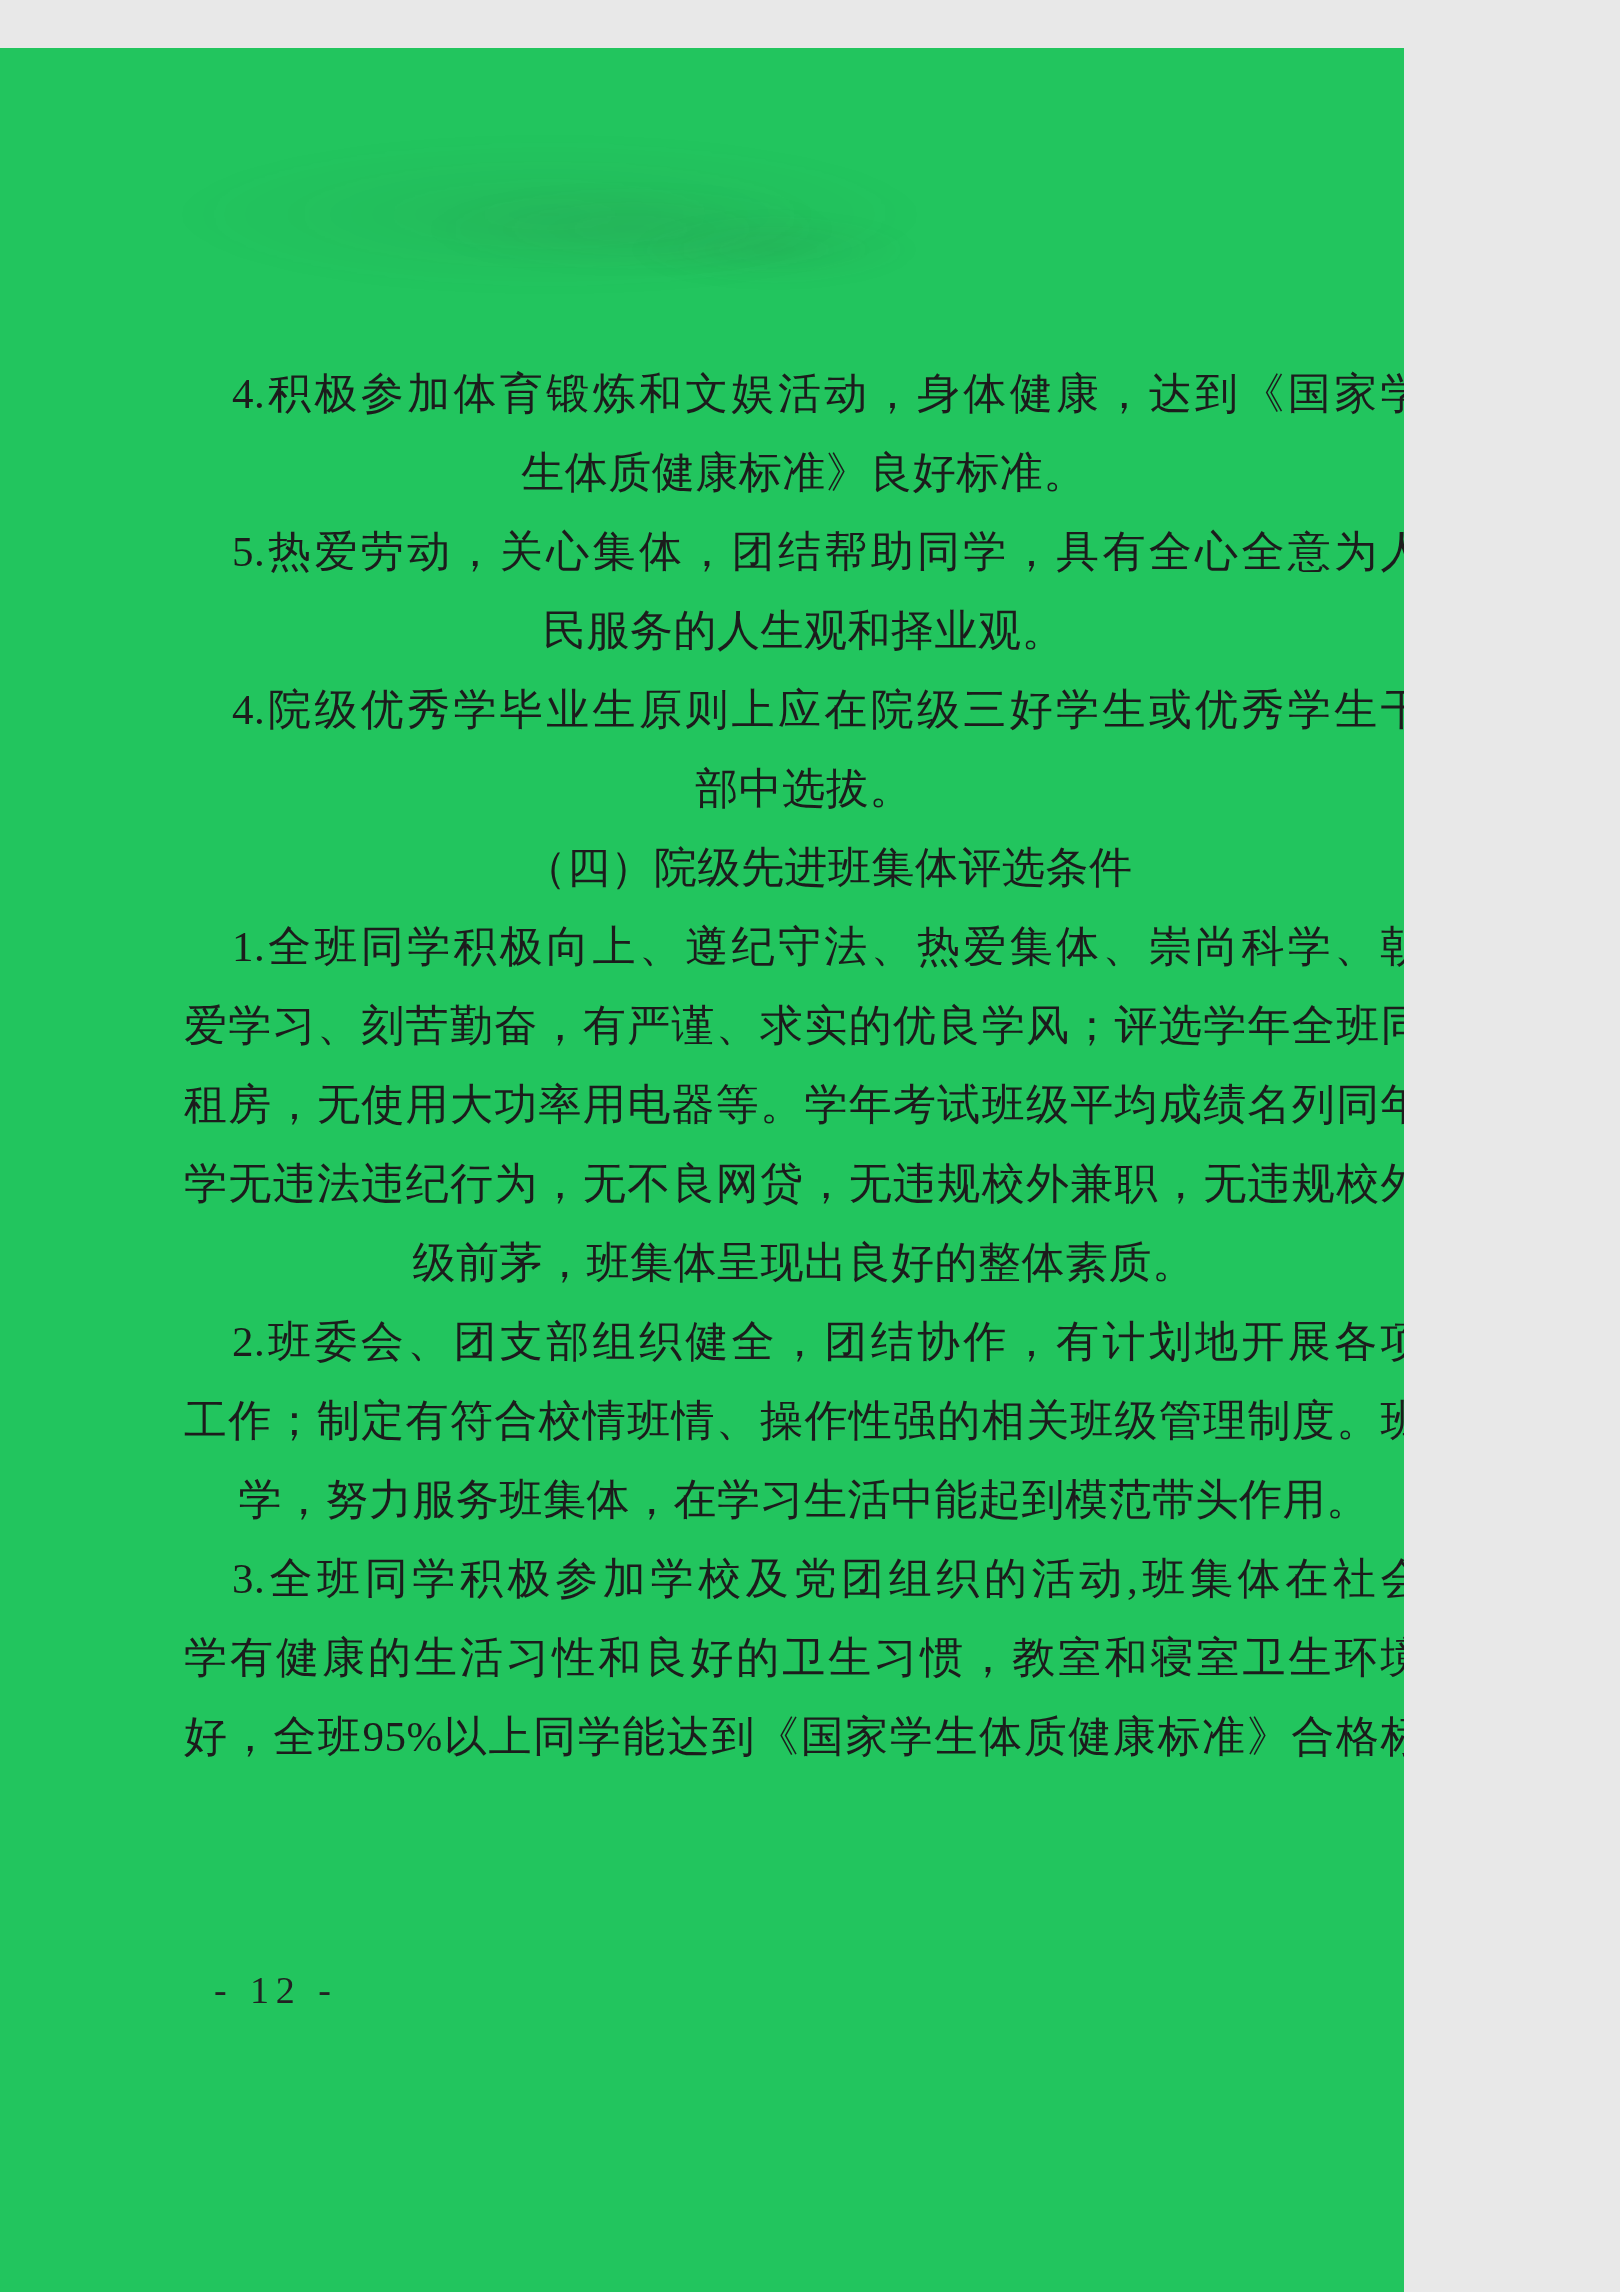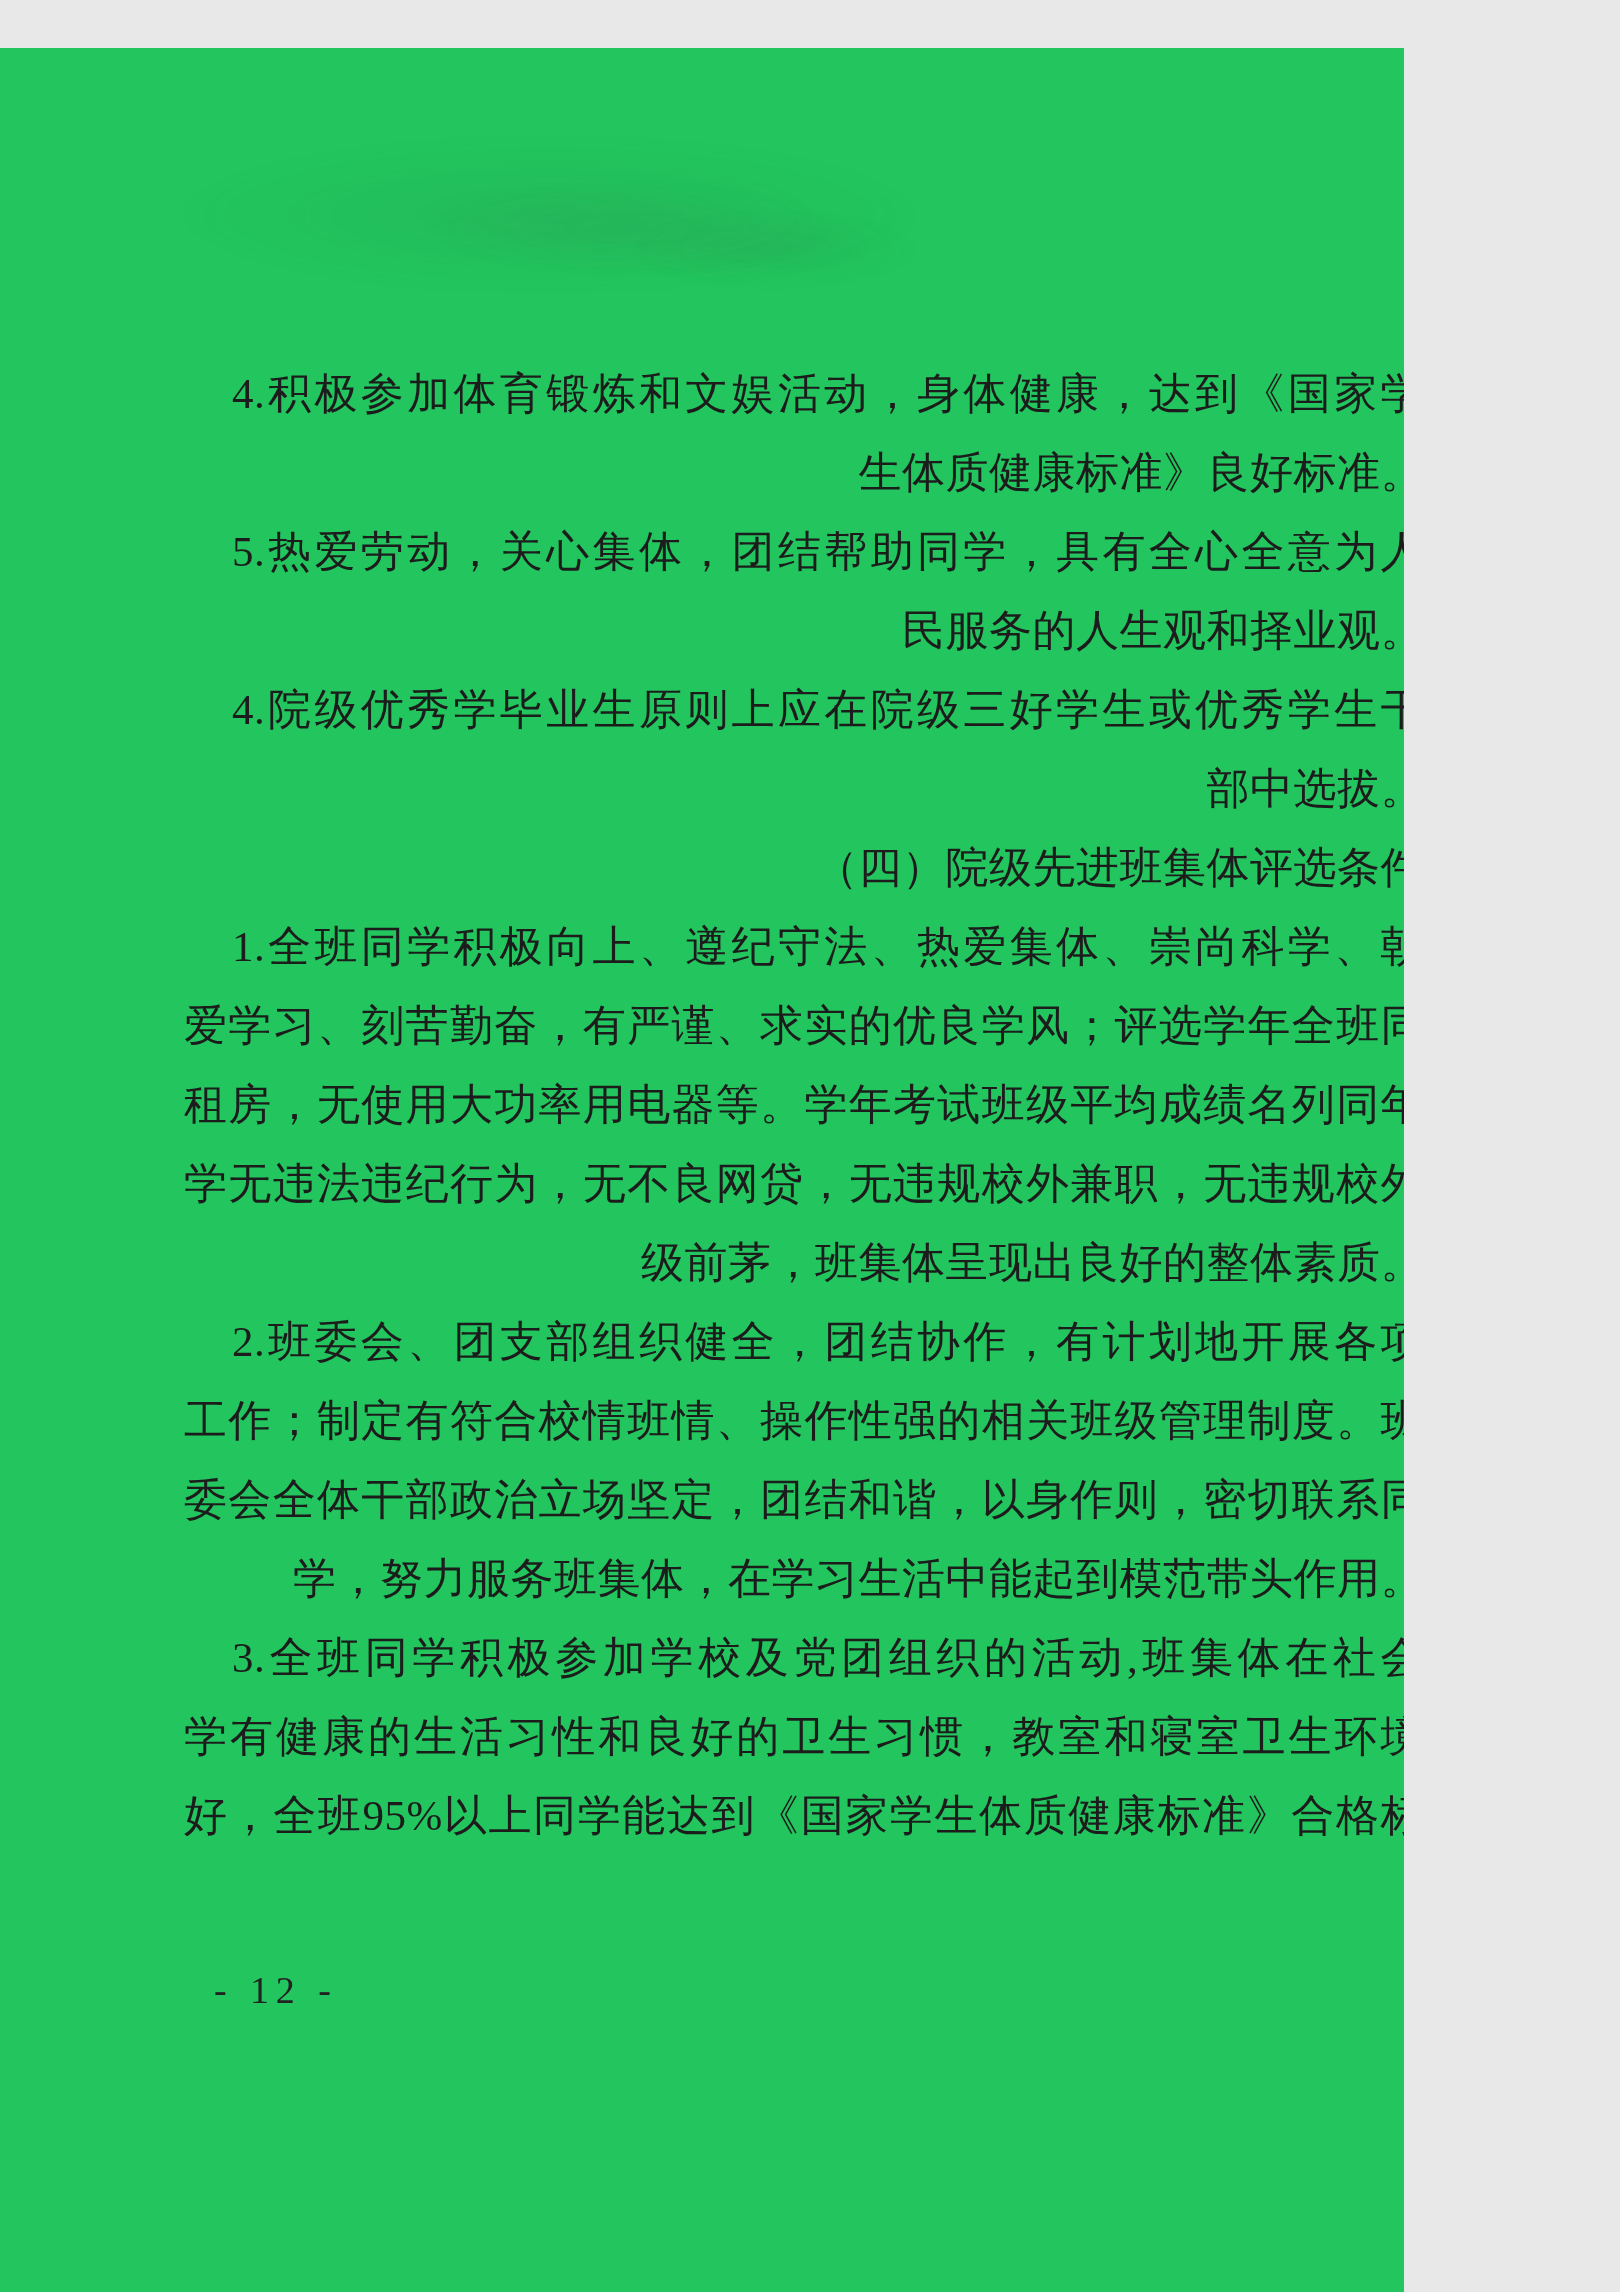--- a/index.html
+++ b/index.html
@@ -54,21 +54,21 @@
     line-height: 79px;
     height: 79px;
     white-space: normal;
     letter-spacing: 0.5px;
   }
   .line.fill {
     text-align: justify;
     text-align-last: justify;
   }
   .line.end {
-    text-align: right;
+    text-align: center;
   }
   .line.indent {
     text-indent: 48px;
   }
   .page-number {
     position: absolute;
     left: 214px;
     top: 1920px;
     font-size: 38px;
     letter-spacing: 6.9px;
@@ -93,21 +93,20 @@
     <div class="line fill indent">4.院级优秀学毕业生原则上应在院级三好学生或优秀学生干</div>
     <div class="line end">部中选拔。</div>
     <div class="line end indent">（四）院级先进班集体评选条件</div>
     <div class="line fill indent">1.全班同学积极向上、遵纪守法、热爱集体、崇尚科学、朝</div>
     <div class="line fill">爱学习、刻苦勤奋，有严谨、求实的优良学风；评选学年全班同</div>
     <div class="line fill">租房，无使用大功率用电器等。学年考试班级平均成绩名列同年</div>
     <div class="line fill">学无违法违纪行为，无不良网贷，无违规校外兼职，无违规校外</div>
     <div class="line end">级前茅，班集体呈现出良好的整体素质。</div>
     <div class="line fill indent">2.班委会、团支部组织健全，团结协作，有计划地开展各项</div>
     <div class="line fill">工作；制定有符合校情班情、操作性强的相关班级管理制度。班</div>
-    <div class="line fill">委会全体干部政治立场坚定，团结和谐，以身作则，密切联系同</div>
     <div class="line end">学，努力服务班集体，在学习生活中能起到模范带头作用。</div>
     <div class="line fill indent">3.全班同学积极参加学校及党团组织的活动,班集体在社会</div>
     <div class="line fill">学有健康的生活习性和良好的卫生习惯，教室和寝室卫生环境</div>
     <div class="line fill">好，全班95%以上同学能达到《国家学生体质健康标准》合格标</div>
   </div>
 
   <div class="page-number">- 12 -</div>
 
 </div>
 

